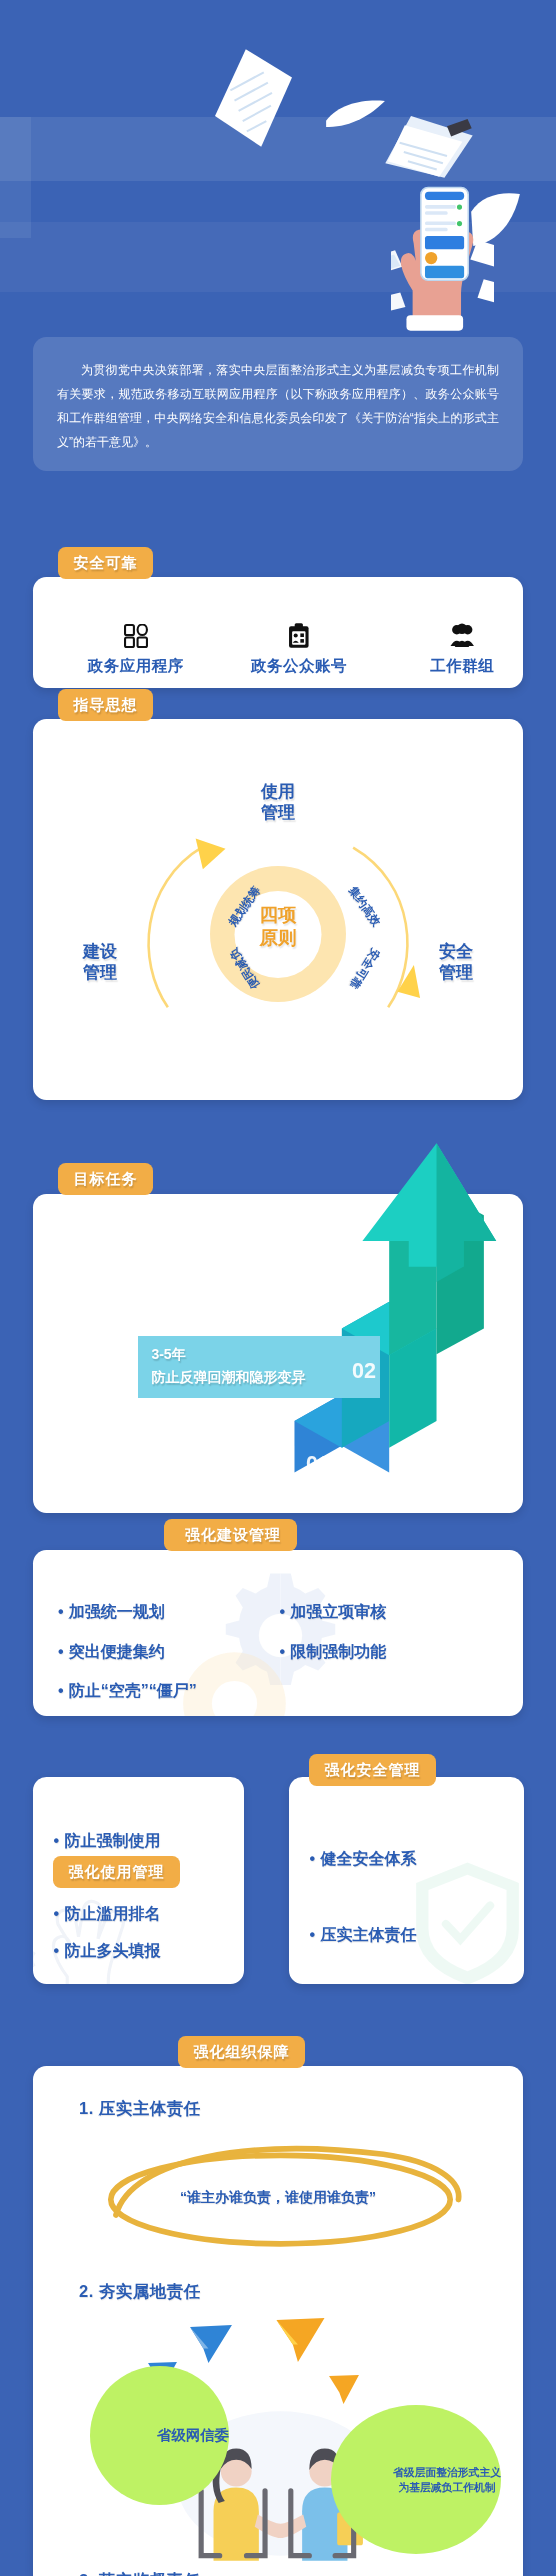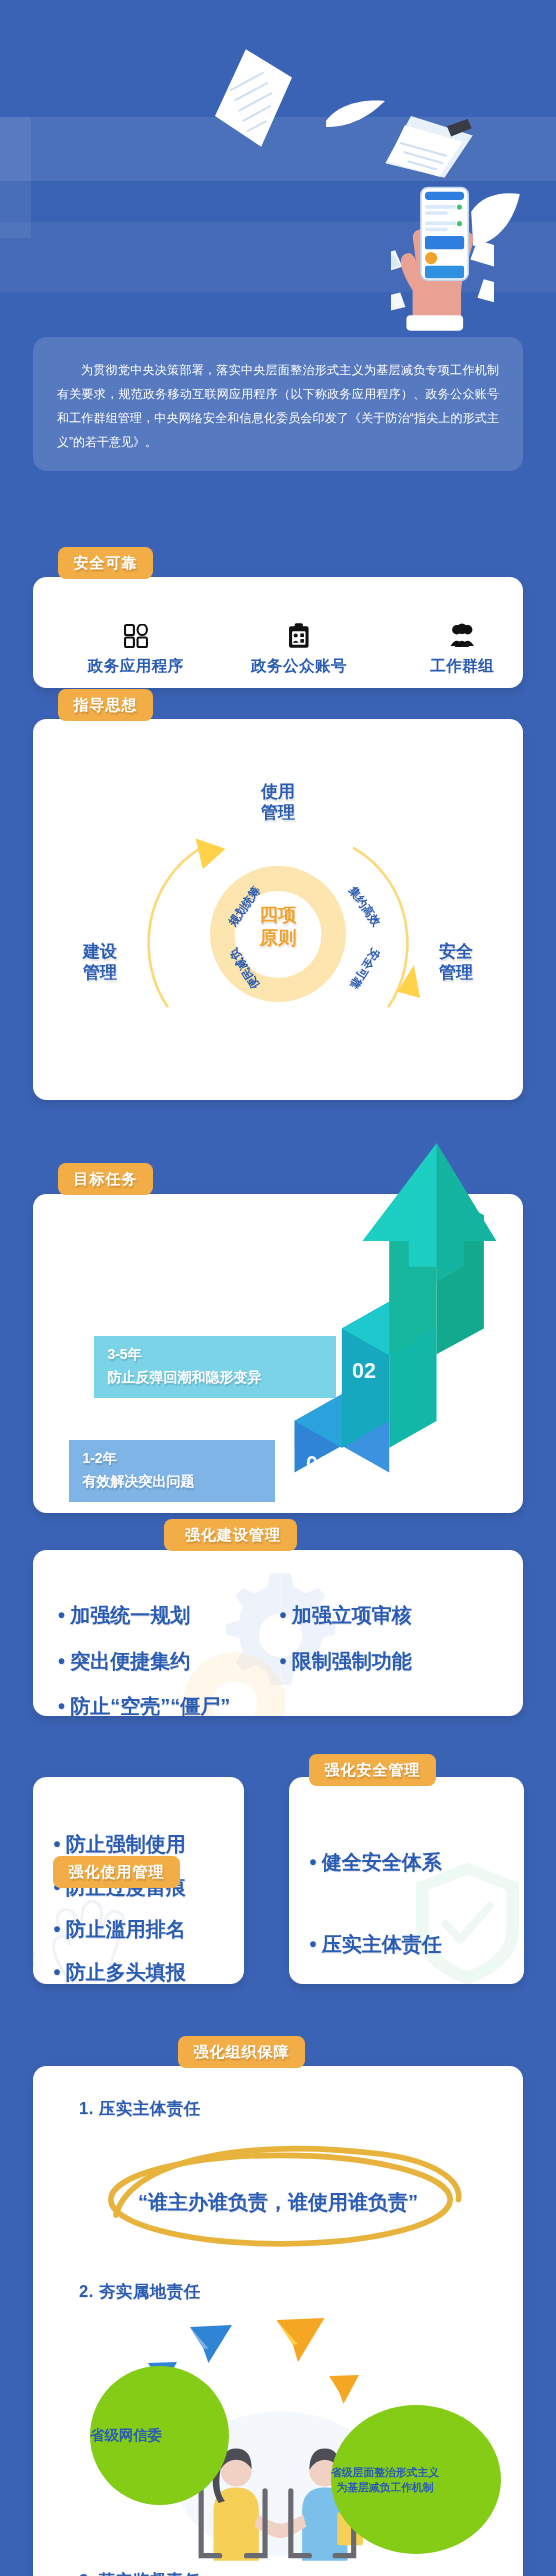--- a/index.html
+++ b/index.html
@@ -61,47 +61,47 @@
   .pr-br { left:309px; top:242px; transform:rotate(122deg); }
 
   .quad { position:absolute; color:#2a5cb3; font-size:17px; font-weight:bold; line-height:1.25;
           text-align:center; text-shadow:1px 1.5px 1.5px rgba(0,0,0,.13); }
   .q-top { left:50%; top:62px; transform:translateX(-50%); }
   .q-left { left:50px; top:222px; }
   .q-right { right:50px; top:222px; }
 
   
   .goal-stage { position:absolute; left:0; top:0; width:100%; height:100%; overflow:visible; }
-  .gbar { position:absolute; color:#fff; font-weight:bold; text-shadow:1px 1.5px 1.5px rgba(0,0,0,.16); }
+  .gbar { position:absolute; color:#fff; font-weight:bold; text-shadow:1px 1.5px 1.5px rgba(0,0,0,.16);margin-left:44px; }
   .gbar .yr { font-size:14px; display:block; margin-bottom:4.6px; }
   .gbar .tx { font-size:14px; display:block; }
   .gbar-2 { left:61px; top:142px; width:242px; background:#7bd3e8; padding:10.3px 13.4px 11.3px; }
   .gbar-1 { left:36px; top:246px; width:206px; background:#7fb4e6; padding:10.3px 13.4px 11.3px; }
   .gnum { position:absolute; color:#ffffff; font-size:21.6px; font-weight:bold; opacity:.92; }
 
   
   .bul-grid { position:absolute; left:0; top:52px; width:100%; padding:0 25px;
               display:grid; grid-template-columns:1fr 1fr; row-gap:18.5px; column-gap:3.1px; }
-  .bul { color:#2a5cb3; font-size:20px; font-weight:bold; letter-spacing:0px; white-space:nowrap;
+  .bul { color:#2a5cb3; font-size:16px; font-weight:bold; letter-spacing:0px; white-space:nowrap;
          text-shadow:0.5px 1px 1px rgba(0,0,0,.10); }
   .bul:before { content:"\2022"; margin-right:5.2px; }
 
   .bul-col { position:absolute; left:0; top:54px; width:100%; padding:0 20.6px;
              display:flex; flex-direction:column; gap:15.5px; align-items:flex-start;}
 
   
   .wm { position:absolute; opacity:.30; pointer-events:none; }
 
   
   .org-h { position:absolute; color:#2a5cb3; font-size:16.5px; font-weight:bold; letter-spacing:0.5px;
            text-shadow:0.5px 1px 1px rgba(0,0,0,.10); }
   .slogan { position:absolute; left:50%; transform:translateX(-50%); color:#2a5cb3;
-            font-size:20px; font-weight:bold; white-space:nowrap; text-shadow:0.5px 1px 1px rgba(0,0,0,.10);}
-  .bubble { position:absolute; border-radius:50%; background:#84cc16; display:flex;
-            align-items:center; justify-content:flex-start; text-align:center; }
+            font-size:14px; font-weight:bold; white-space:nowrap; text-shadow:0.5px 1px 1px rgba(0,0,0,.10);}
+  .bubble { position:absolute; border-radius:50%; background:#bef264; display:flex;
+            align-items:center; justify-content:flex-end; text-align:center; }
   .bubble span { color:#2a5cb3; font-size:14.4px; font-weight:bold; line-height:1.35; white-space:nowrap;}
   .bubble-sm span { font-size:10.8px; }
 </style>
 </head>
 <body>
 
 <div class="page">
 
   <div class="hero">
     <div class="band1"></div>
@@ -280,24 +280,20 @@
         <polygon points="640,250 784,60 900,250 836,250 836,300 730,300 730,250" fill="#1ccfc2"></polygon>
         <polygon points="784,60 900,250 836,250 836,300 784,330" fill="#14b4a0"></polygon>
       </svg>
 
       <div class="gbar gbar-2">
         <span class="yr">3-5年</span>
         <span class="tx">防止反弹回潮和隐形变异</span>
       </div>
       <div class="gnum" style="left:319px;top:164px;">02</div>
 
-      <div class="gbar gbar-1">
-        <span class="yr">1-2年</span>
-        <span class="tx">有效解决突出问题</span>
-      </div>
       <div class="gnum" style="left:273px;top:257px;">01</div>
     </div>
   </div>
   <div class="tag" style="left:58px;top:1163px;">目标任务</div>
 
   <div class="card" style="left:33px;top:1550px;width:490px;height:166px;overflow:hidden;">
     <svg class="wm" style="left:170px;top:9.3px;width:155px;height:155px;" viewBox="0 0 300 300">
       <g fill="#c9d7ef">
         <path d="M150 28 l20 0 l6 26 a70 70 0 0 1 22 13 l25 -11 l14 15 l-14 23 a70 70 0 0 1 7 25
                  l26 7 l0 20 l-26 7 a70 70 0 0 1 -7 25 l14 23 l-14 15 l-25 -11 a70 70 0 0 1 -22 13

